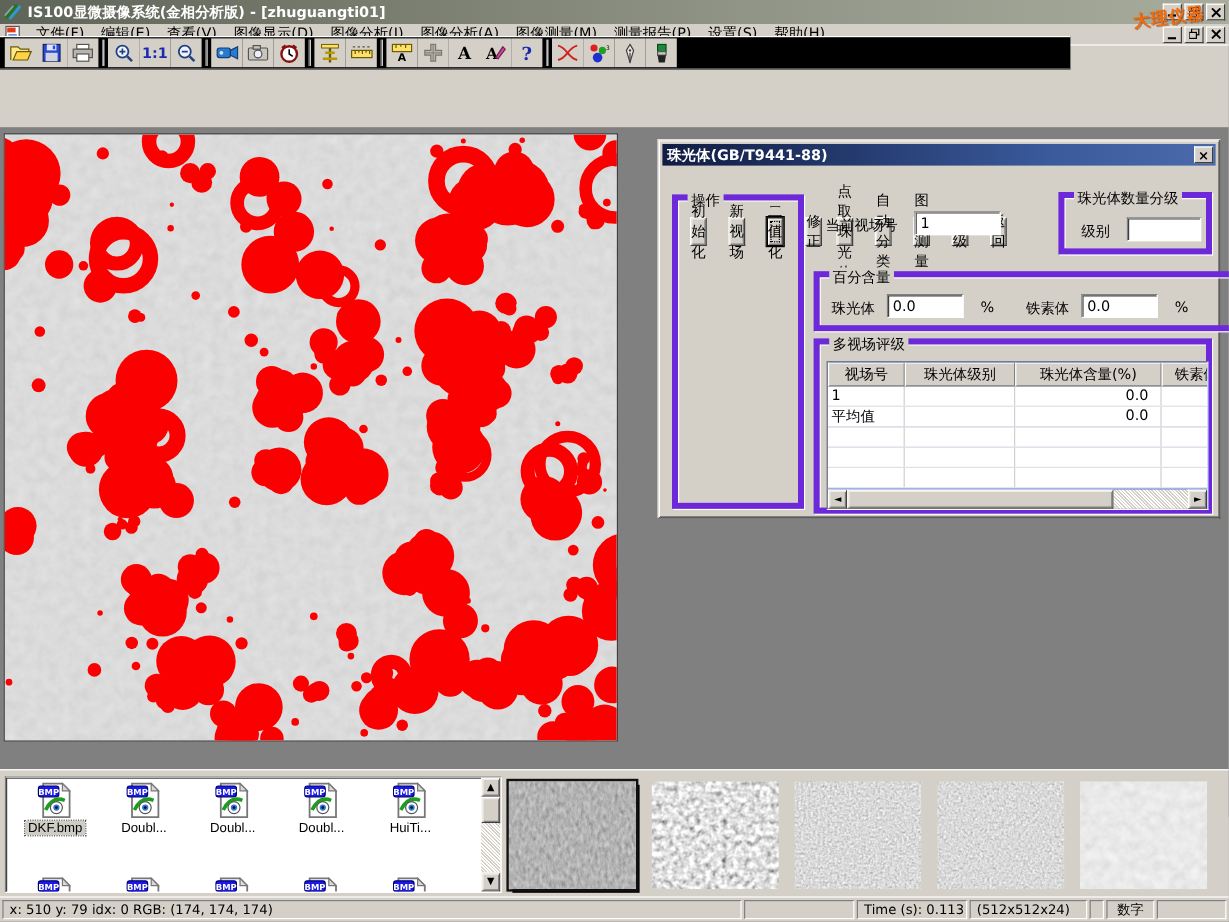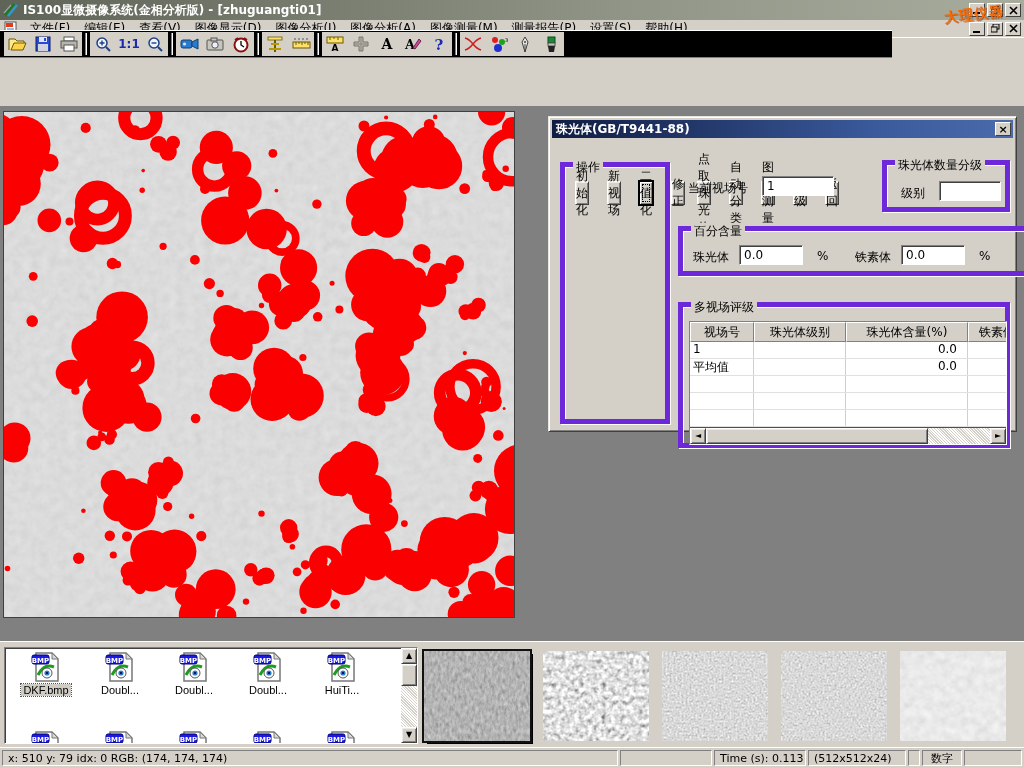--- a/index.html
+++ b/index.html
@@ -712,21 +712,21 @@
       <div class="groupbox" style="left:126px;top:88px;width:381px;height:50px">
         <span class="gb-label">百分含量</span>
         <span class="lbl" style="left:10px;top:18px">珠光体</span>
         <input class="field-input" style="position: absolute; left: 56px; top: 14px; width: 64px; height: 20px;" value="0.0">
         <span class="lbl" style="left:134px;top:18px">%</span>
         <span class="lbl" style="left:172px;top:18px">铁素体</span>
         <input class="field-input" style="position: absolute; left: 218px; top: 14px; width: 64px; height: 20px;" value="0.0">
         <span class="lbl" style="left:296px;top:18px">%</span>
       </div>
 
-      <div class="groupbox" style="left:126px;top:164px;width:332px;height:146px">
+      <div class="groupbox" style="left:126px;top:144px;width:332px;height:146px">
         <span class="gb-label">多视场评级</span>
         <div class="mv-table">
           <div class="t-head">
             <span>视场号</span>
               <span>珠光体级别</span>
               <span>珠光体含量(%)</span>
               <span>铁素体</span>
           </div>
           <div>
 

